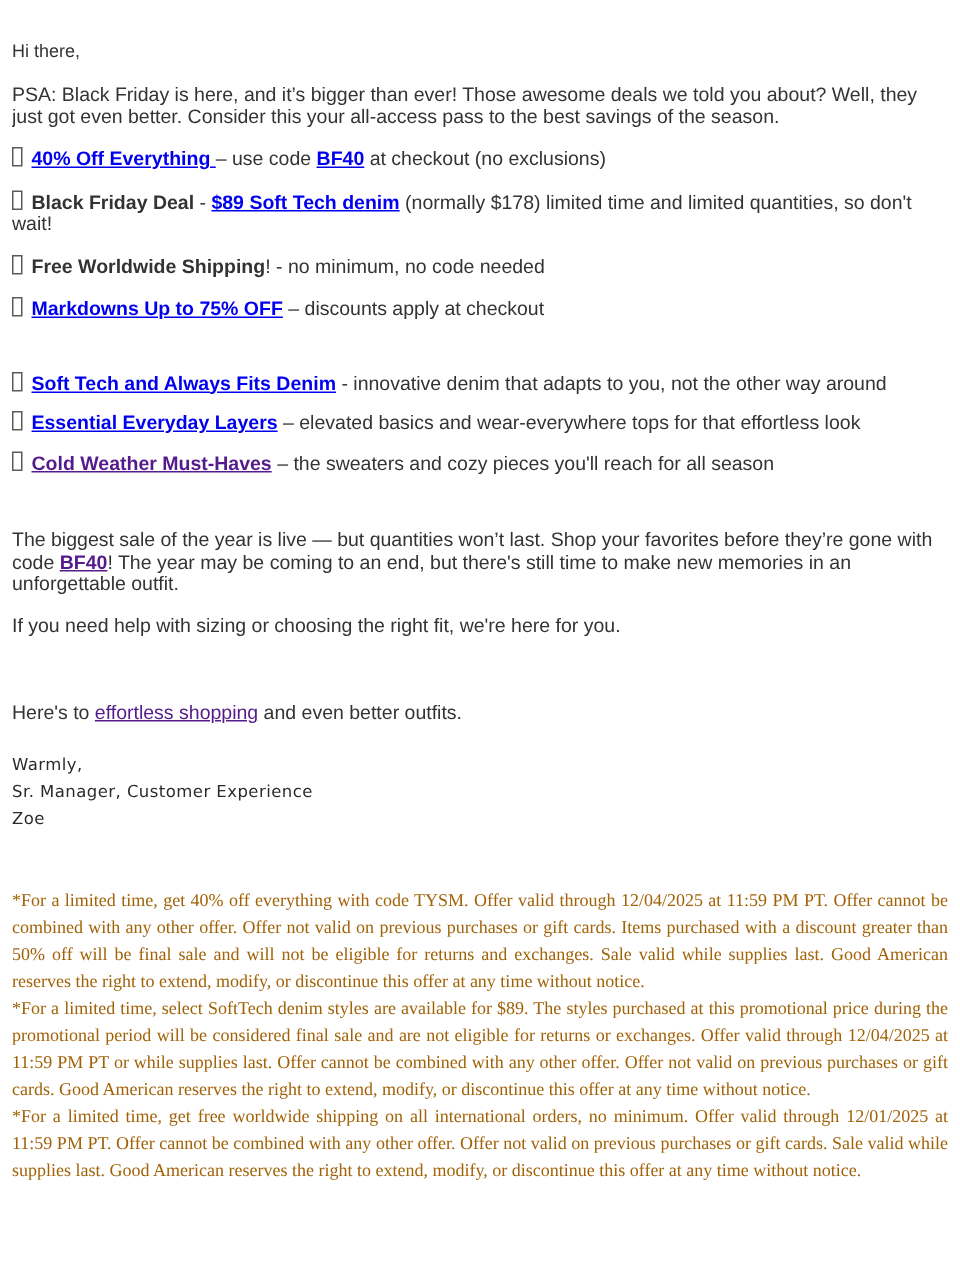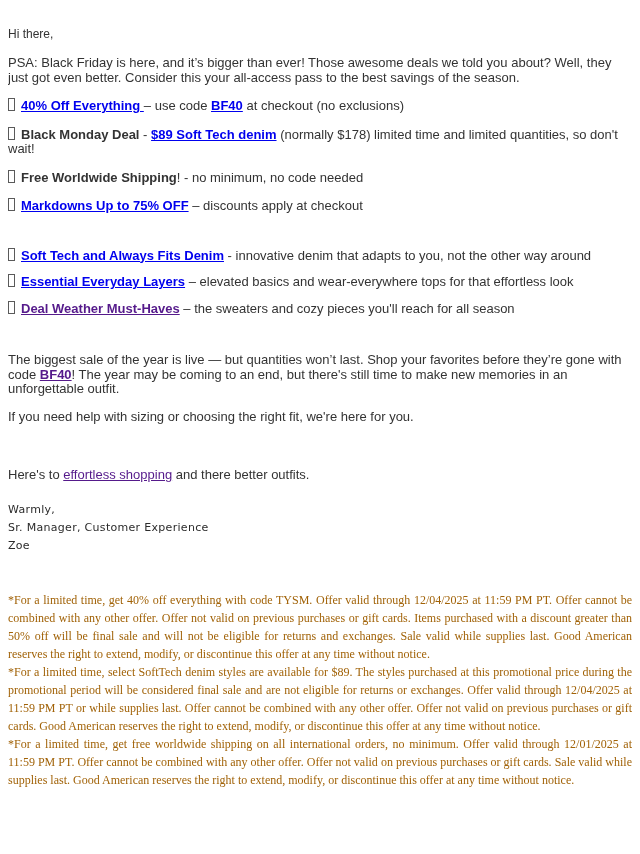--- a/index.html
+++ b/index.html
@@ -64,47 +64,47 @@
 <div>
 
   <p class="greeting">Hi there,</p>
 
   <p>PSA: Black Friday is here, and it’s bigger than ever! Those awesome deals we told you about? Well, they just got even better. Consider this your all-access pass to the best savings of the season.</p>
 
 
   <div>
     <p><span class="tofu"></span><a class="lnk">40% Off Everything </a><span>– use code </span><a class="lnk">BF40</a><span> at checkout (no exclusions)</span></p>
 
-    <p><span class="tofu"></span><span class="bold">Black Monday Deal</span><span> - </span><a class="lnk">$89 Soft Tech denim</a><span> (normally $178) limited time and limited quantities, so don't wait!</span></p>
+    <p><span class="tofu"></span><span class="bold">Black Friday Deal</span><span> - </span><a class="lnk">$89 Soft Tech denim</a><span> (normally $178) limited time and limited quantities, so don't wait!</span></p>
 
     <p><span class="tofu"></span><span class="bold">Free Worldwide Shipping</span><span>! - no minimum, no code needed</span></p>
 
     <p><span class="tofu"></span><a class="lnk">Markdowns Up to 75% OFF</a><span> – discounts apply at checkout</span></p>
   </div>
 
   <div class="gap-a"></div>
 
 
   <div class="styles-list">
     <p><span class="tofu"></span><a class="lnk">Soft Tech and Always Fits Denim</a><span> - innovative denim that adapts to you, not the other way around</span></p>
 
     <p><span class="tofu"></span><a class="lnk">Essential Everyday Layers</a><span> – elevated basics and wear-everywhere tops for that effortless look</span></p>
 
-    <p><span class="tofu"></span><a class="lnk-visited">Deal Weather Must-Haves</a><span> – the sweaters and cozy pieces you'll reach for all season</span></p>
+    <p><span class="tofu"></span><a class="lnk-visited">Cold Weather Must-Haves</a><span> – the sweaters and cozy pieces you'll reach for all season</span></p>
   </div>
 
   <div class="gap-b"></div>
 
   <p><span>The biggest sale of the year is live — but quantities won’t last. Shop your favorites before they’re gone with code </span><a class="lnk-visited">BF40</a><span>! The year may be coming to an end, but there's still time to make new memories in an unforgettable outfit.</span></p>
 
   <p>If you need help with sizing or choosing the right fit, we're here for you.</p>
 
   <div class="gap-c"></div>
 
-  <p><span>Here's to </span><a class="lnk-plain">effortless shopping</a><span> and there better outfits.</span></p>
+  <p><span>Here's to </span><a class="lnk-plain">effortless shopping</a><span> and even better outfits.</span></p>
 
   <div class="signature">
     <div>Warmly,</div>
     <div>Sr. Manager, Customer Experience</div>
     <div>Zoe</div>
   </div>
 
   <div class="gap-d"></div>
 
   <div>

